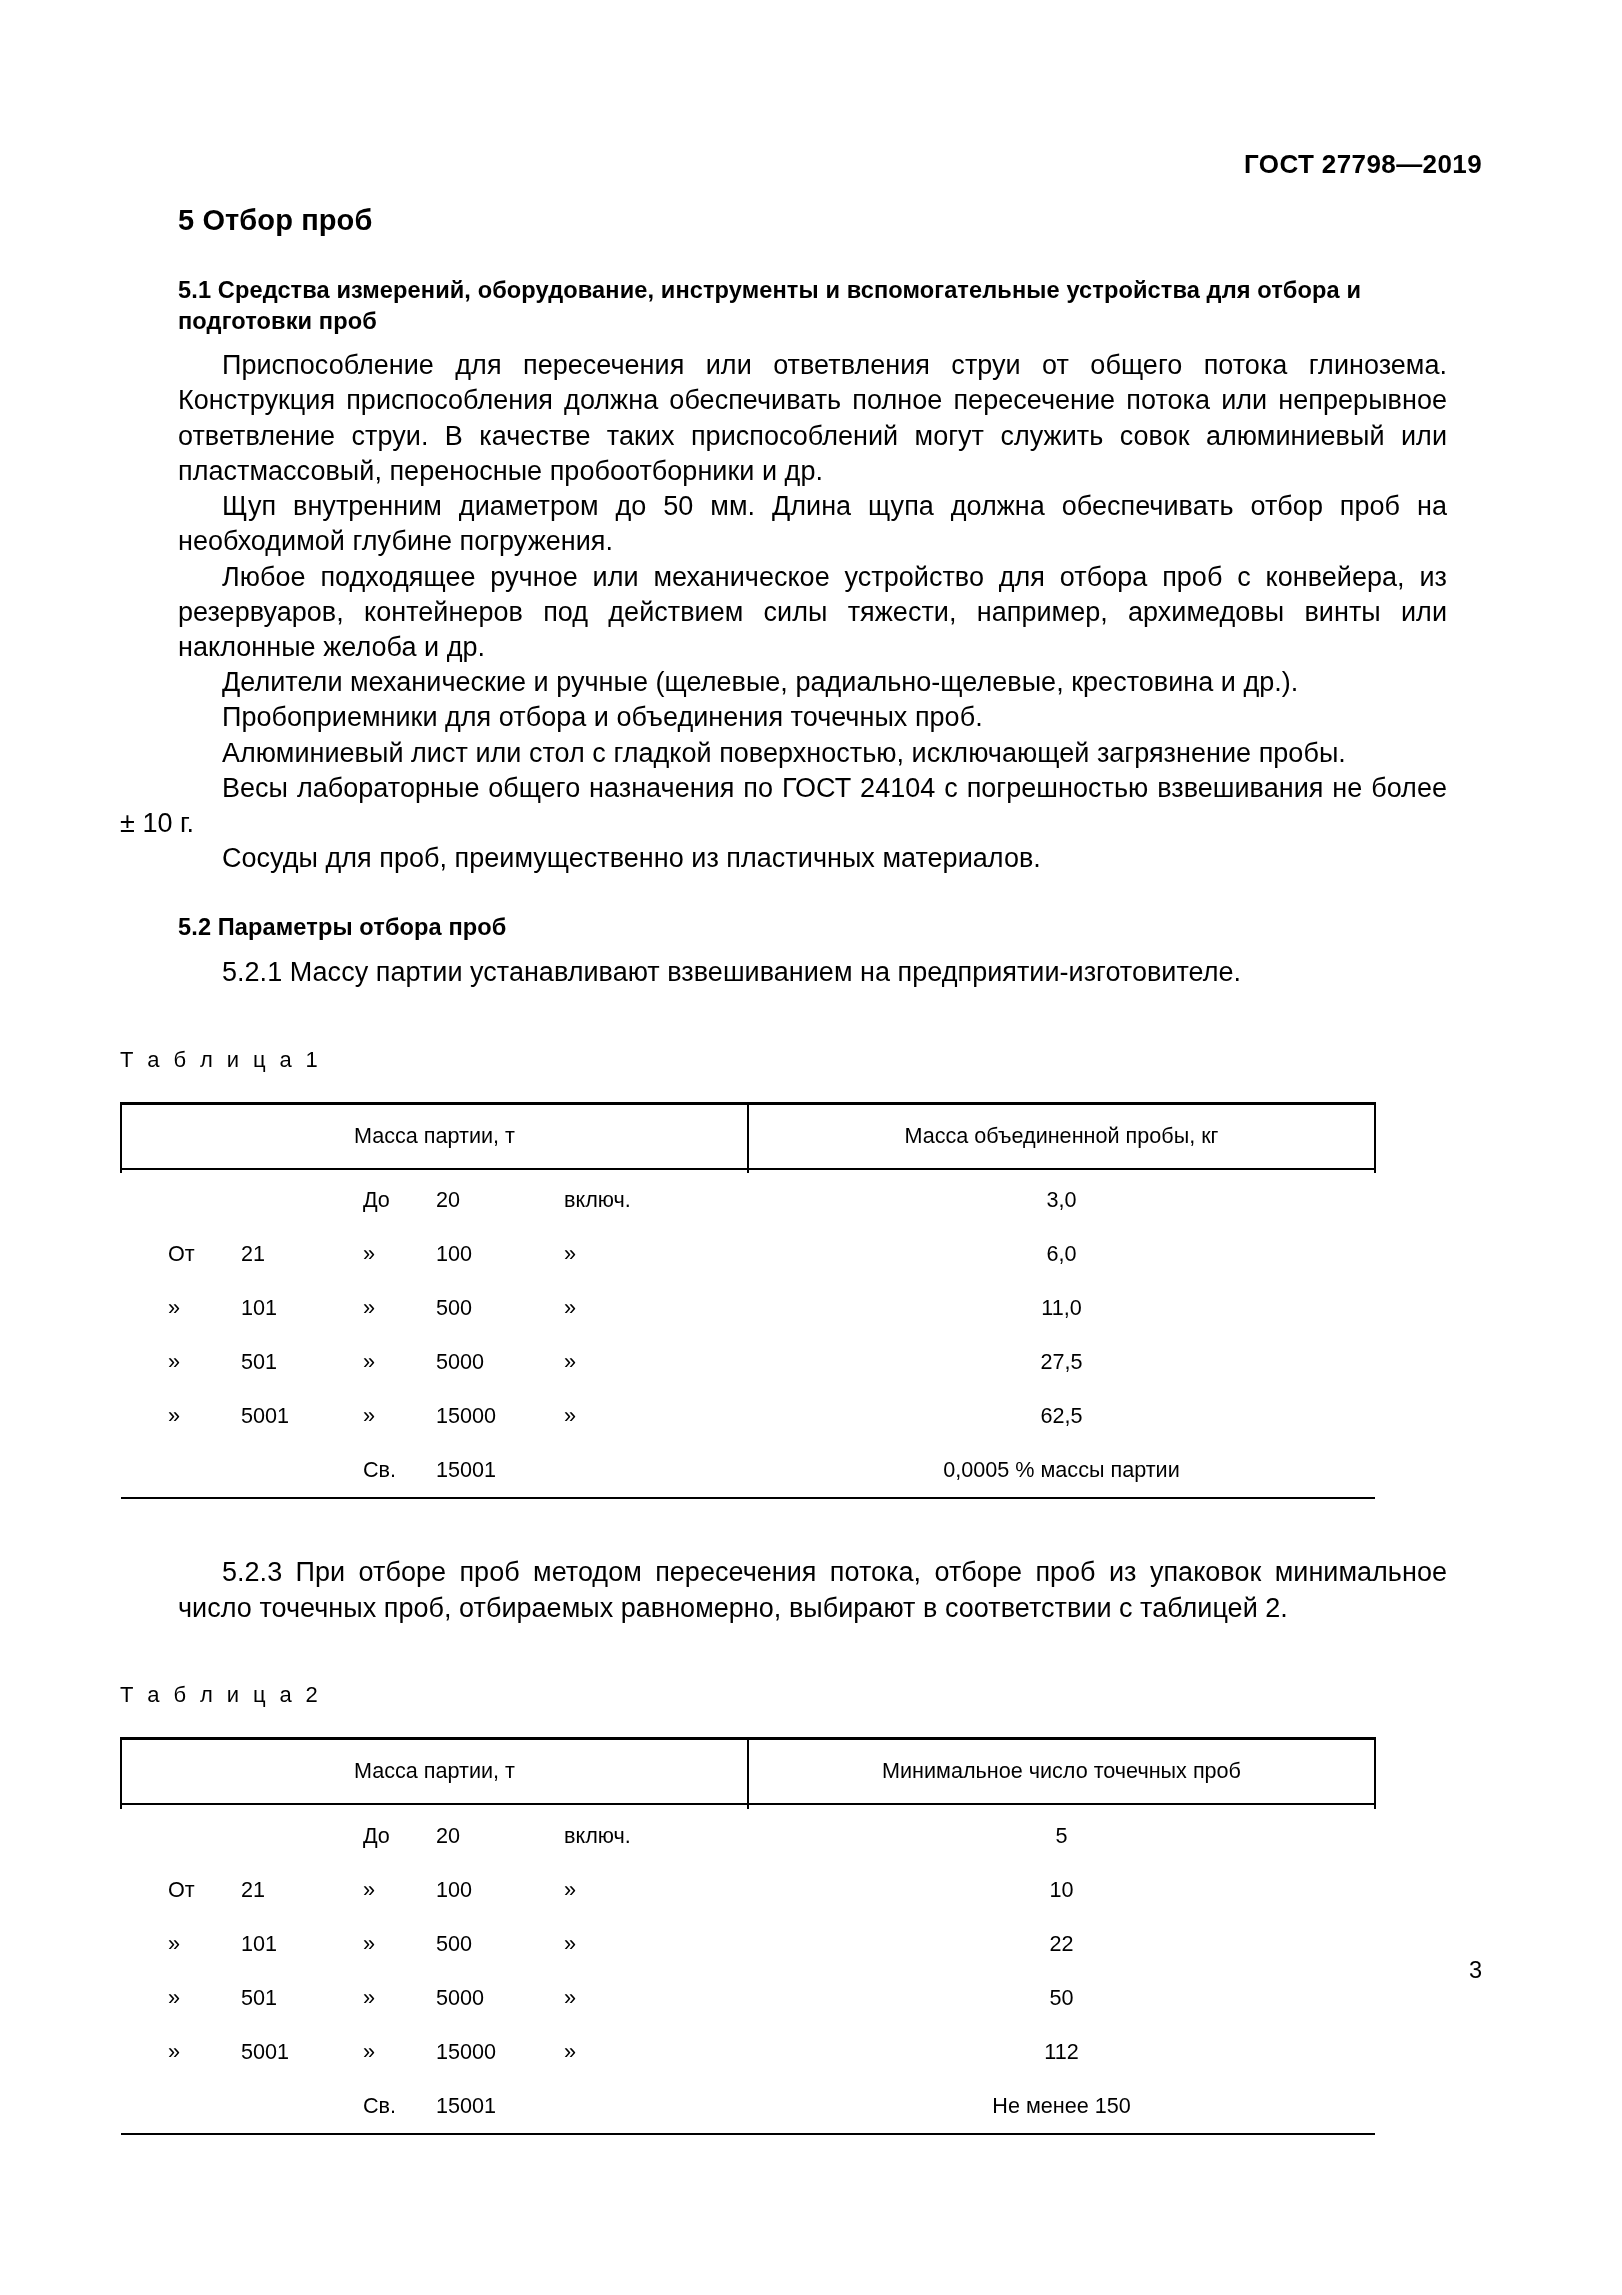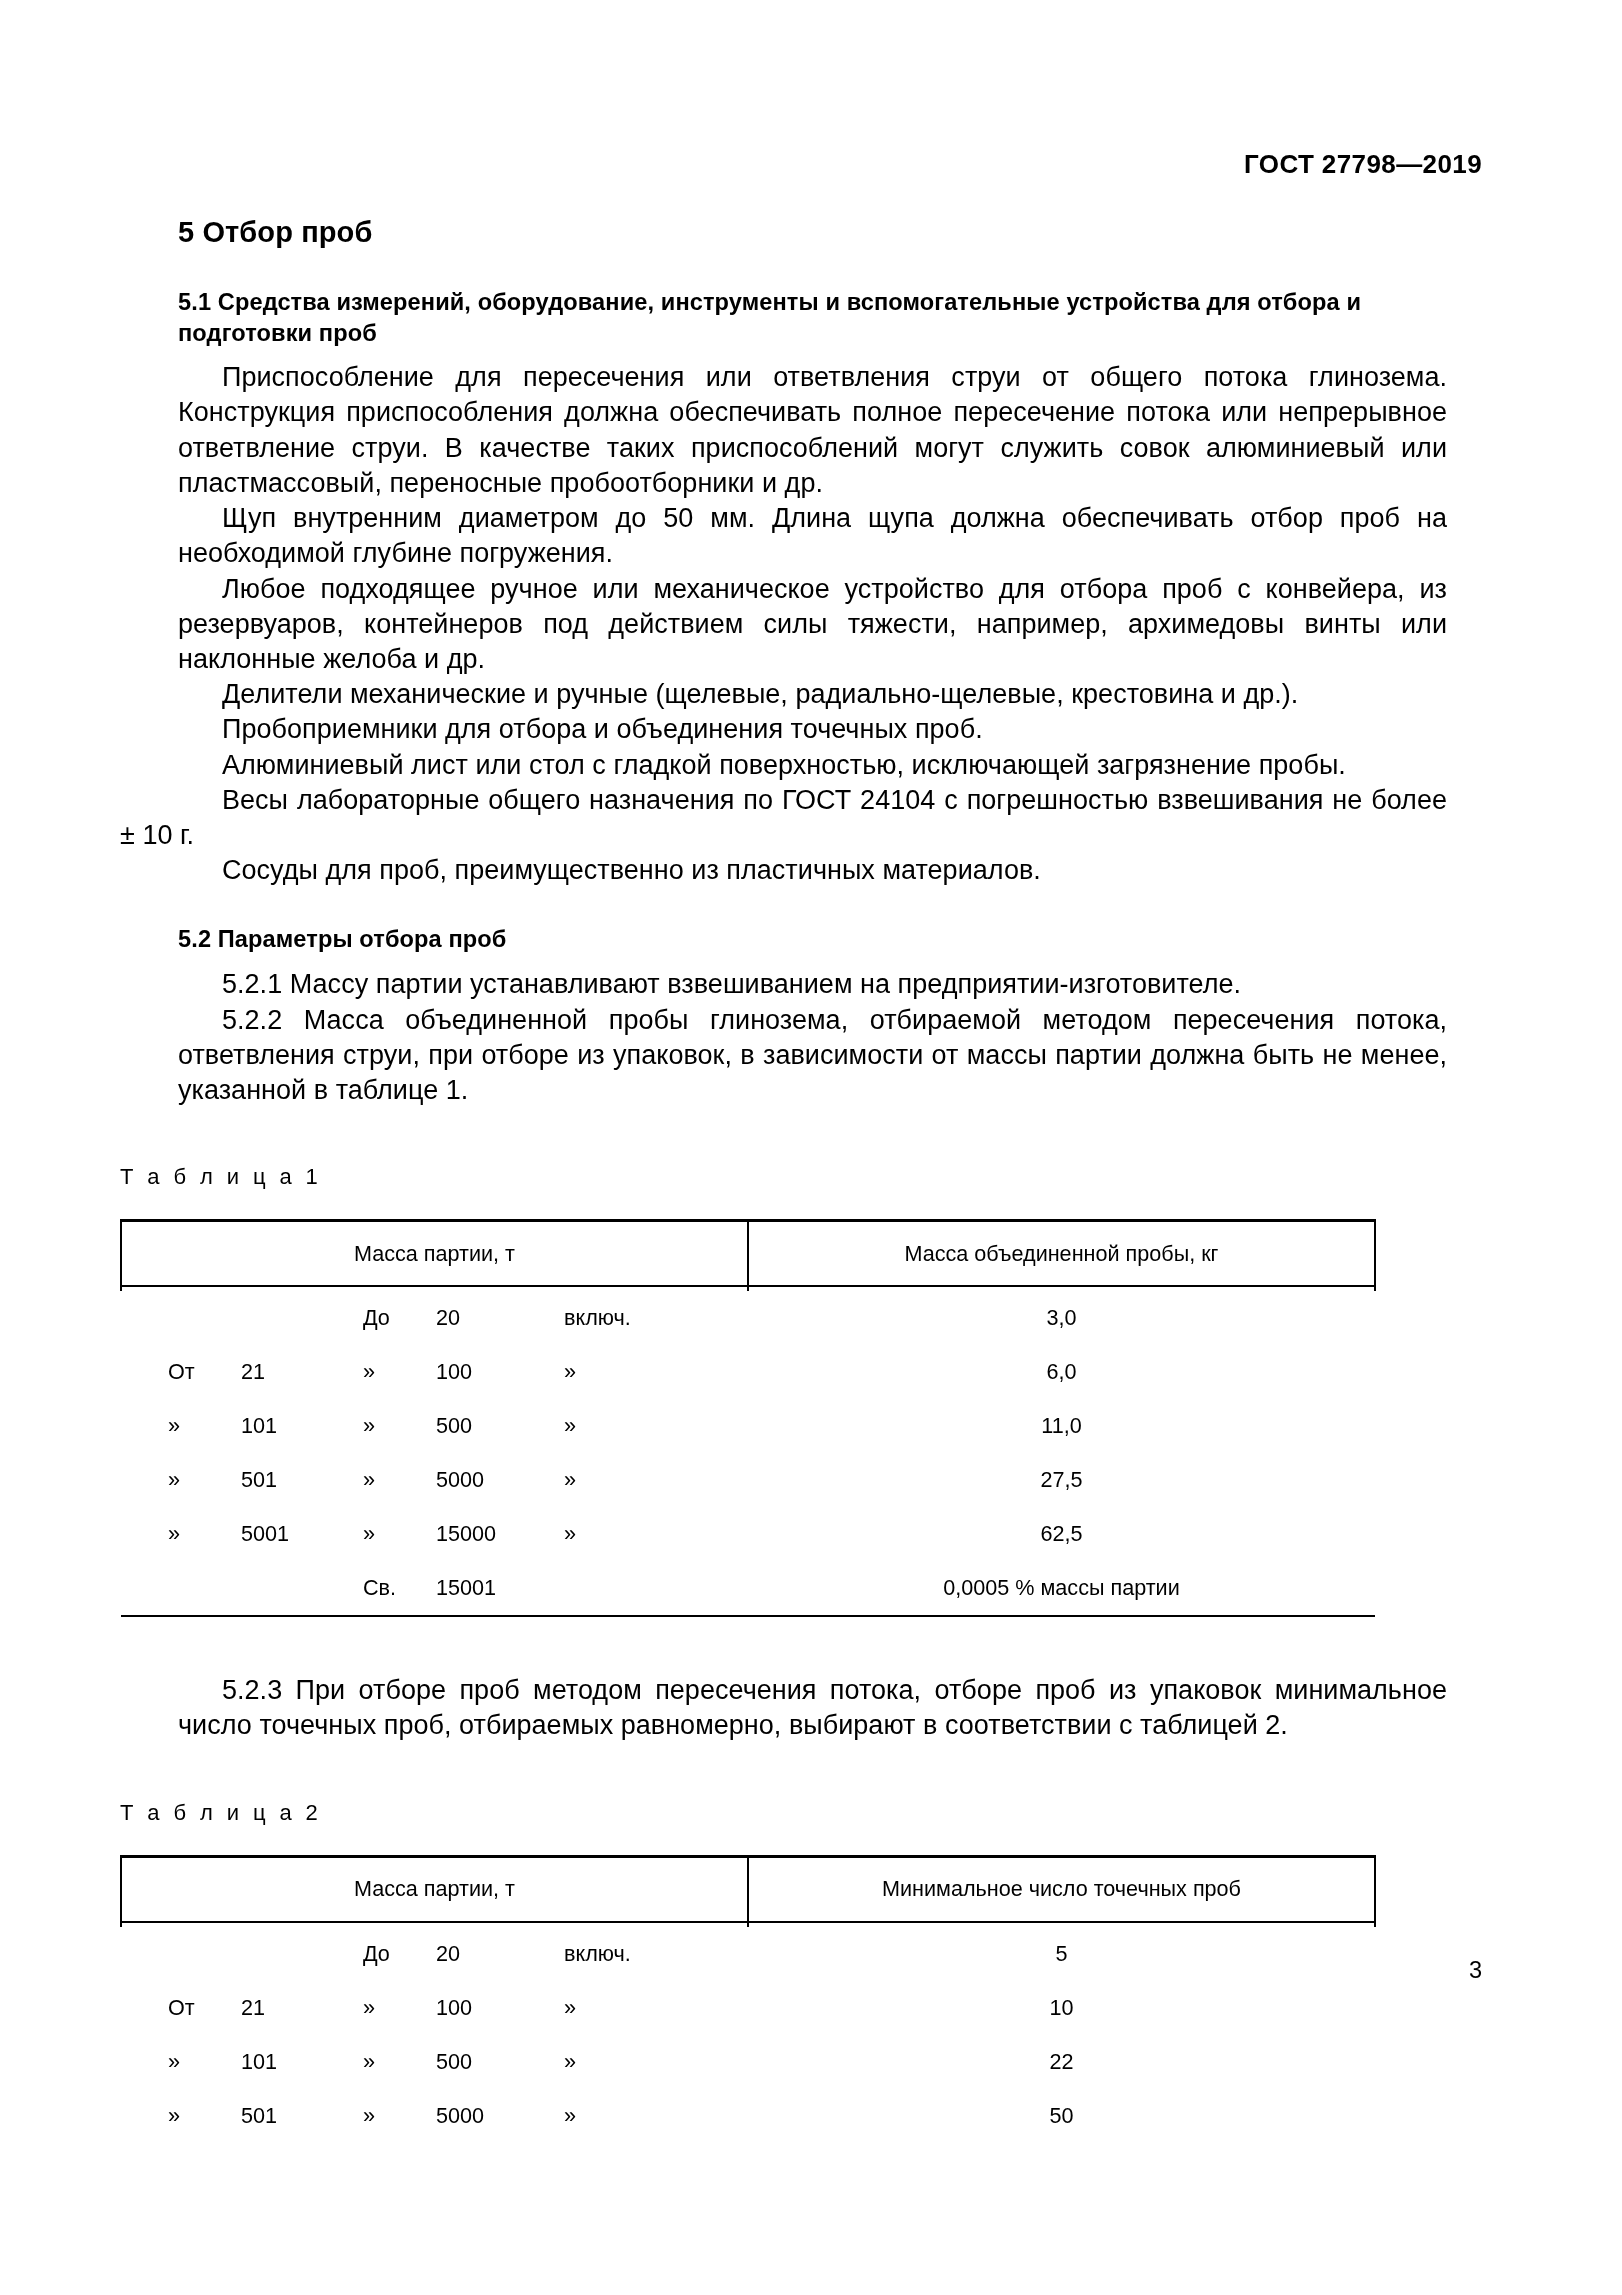--- a/index.html
+++ b/index.html
@@ -26,21 +26,21 @@
     font-size: 26px;
     font-weight: bold;
     letter-spacing: 0.4px;
     white-space: nowrap;
   }
 
   
   .content {
     position: absolute;
     left: 178px;
-    top: 216px;
+    top: 204px;
     width: 1269px;
   }
 
   h1.section-title {
     font-size: 29px;
     font-weight: bold;
     margin: 0 0 38px 0;
     letter-spacing: 0.1px;
   }
 
@@ -164,21 +164,20 @@
     <p class="body indent nojust">Пробоприемники для отбора и объединения точечных проб.</p>
     <p class="body indent nojust">Алюминиевый лист или стол с гладкой поверхностью, исключающей загрязнение пробы.</p>
     <div class="outdent">
       <p class="body" style="text-indent:102px">Весы лабораторные общего назначения по ГОСТ 24104 с погрешностью взвешивания не более ± 10 г.</p>
     </div>
     <p class="body indent nojust">Сосуды для проб, преимущественно из пластичных материалов.</p>
 
     <h2 class="subsection-title second">5.2 Параметры отбора проб</h2>
 
     <p class="body indent nojust">5.2.1 Массу партии устанавливают взвешиванием на предприятии-изготовителе.</p>
-    <p class="body indent">5.2.2 Масса объединенной пробы глинозема, отбираемой методом пересечения потока, ответвления струи, при отборе из упаковок, в зависимости от массы партии должна быть не менее, указанной в таблице 1.</p>
 
     <div class="gap-lg"></div>
 
     <div class="outdent">
       <p class="table-caption">Т а б л и ц а  1</p>
     </div>
 
     <div class="gap-sm"></div>
 
     <div class="outdent">

